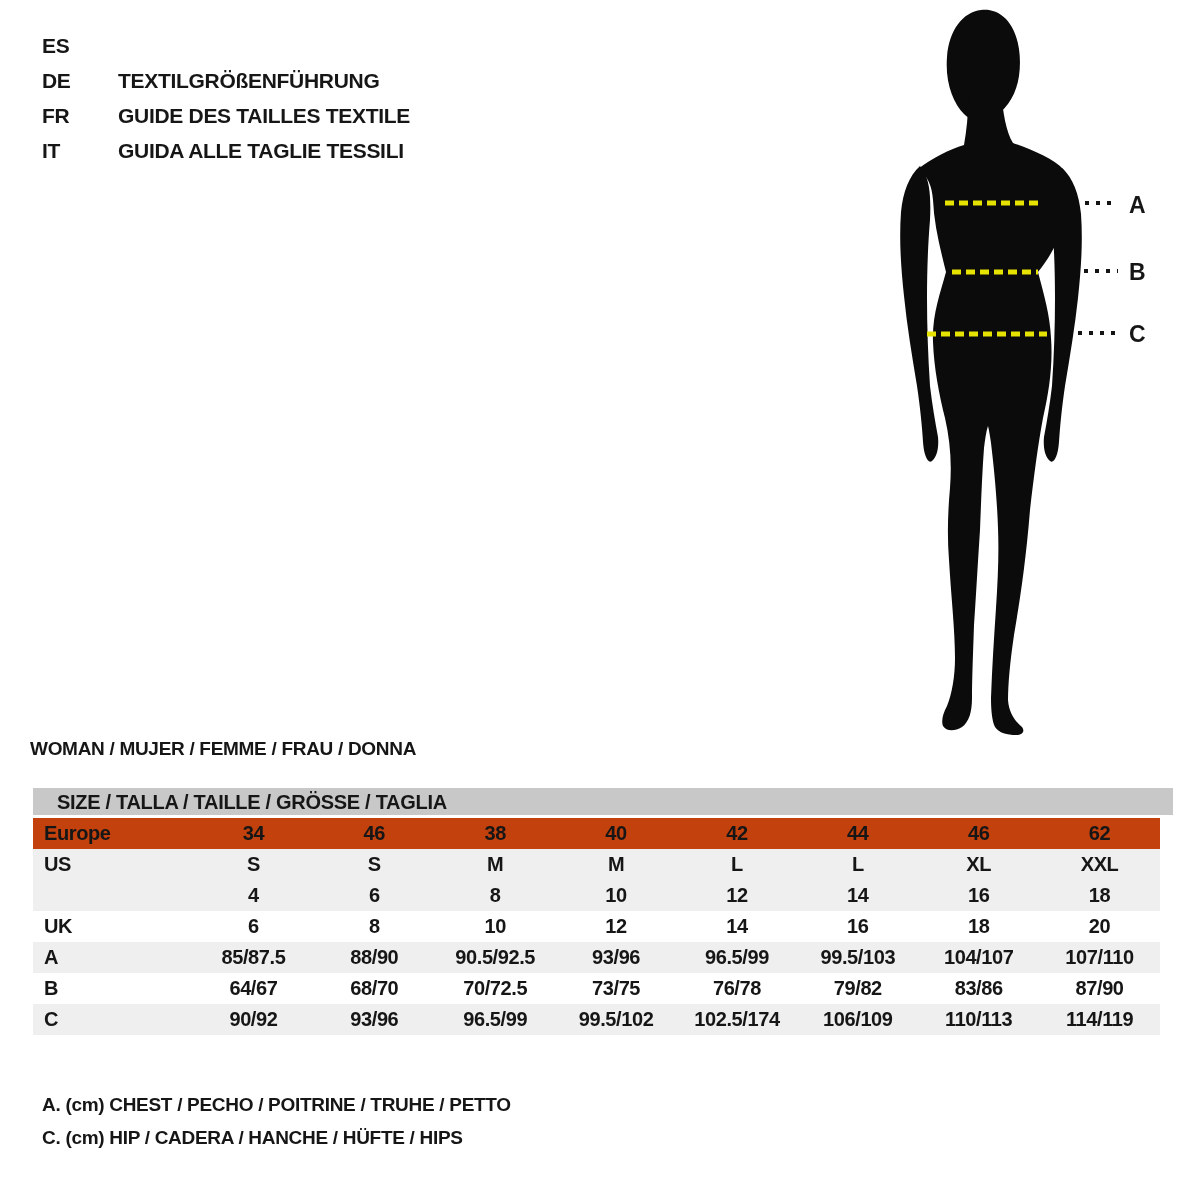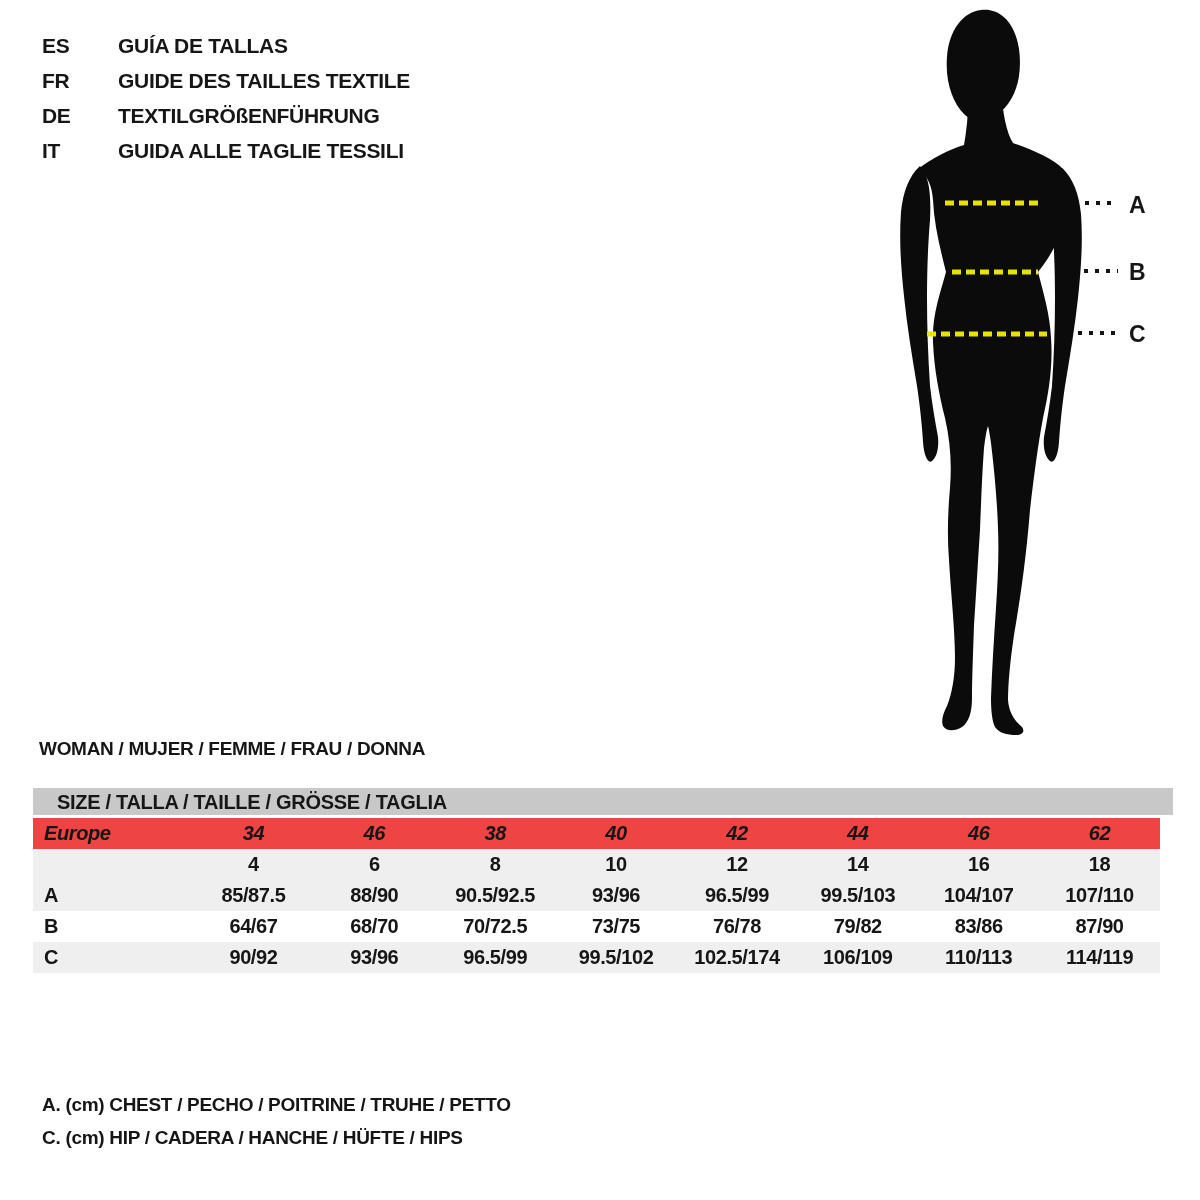--- a/index.html
+++ b/index.html
@@ -29,21 +29,21 @@
   .marker-label{
     position:absolute;font-size:23px;font-weight:bold;letter-spacing:0;
     width:30px;text-align:left;
   }
   .marker-a{left:1129px;top:192px;}
   .marker-b{left:1129px;top:259px;}
   .marker-c{left:1129px;top:321px;}
 
   
   .section-title{
-    position:absolute;left:39px;top:738px;
+    position:absolute;left:30px;top:738px;
     font-size:19px;font-weight:bold;letter-spacing:-0.3px;white-space:nowrap;
   }
 
   
   .table-header{
     position:absolute;left:33px;top:788px;width:1116px;height:27px;
     line-height:28px;padding-left:24px;
     font-size:20px;font-weight:bold;letter-spacing:-0.3px;
   }
   table.size-table{
@@ -64,29 +64,28 @@
   }
 </style>
 </head>
 <body>
 
 <div class="canvas">
 
   <div class="lang-list">
     <div class="lang-row">
       <span class="lang-code">ES</span>
-      <span class="lang-label">GUÍA DE TALLAS</span>
+    </div>
+    <div class="lang-row">
+      <span class="lang-code">DE</span>
+      <span class="lang-label">TEXTILGRÖßENFÜHRUNG</span>
     </div>
     <div class="lang-row">
       <span class="lang-code">FR</span>
       <span class="lang-label">GUIDE DES TAILLES TEXTILE</span>
-    </div>
-    <div class="lang-row">
-      <span class="lang-code">DE</span>
-      <span class="lang-label">TEXTILGRÖßENFÜHRUNG</span>
     </div>
     <div class="lang-row">
       <span class="lang-code">IT</span>
       <span class="lang-label">GUIDA ALLE TAGLIE TESSILI</span>
     </div>
   </div>
 
   <div class="figure-wrap">
     <svg width="340" height="740" viewBox="0 0 340 740">
 
@@ -186,41 +185,63 @@
       <col>
         <col>
         <col>
         <col>
         <col>
         <col>
         <col>
         <col>
     </colgroup>
     <tbody>
-      <tr style="background:#ef4444;font-style:italic;">
+      <tr style="background:#c2410c;">
         <td class="row-label">Europe</td>
         <td>34</td>
         <td>46</td>
         <td>38</td>
         <td>40</td>
         <td>42</td>
         <td>44</td>
         <td>46</td>
         <td>62</td>
       </tr>
       <tr style="background:#efefef;">
+        <td class="row-label">US</td>
+        <td>S</td>
+        <td>S</td>
+        <td>M</td>
+        <td>M</td>
+        <td>L</td>
+        <td>L</td>
+        <td>XL</td>
+        <td>XXL</td>
+      </tr>
+      <tr style="background:#efefef;">
         <td class="row-label"></td>
         <td>4</td>
         <td>6</td>
         <td>8</td>
         <td>10</td>
         <td>12</td>
         <td>14</td>
         <td>16</td>
         <td>18</td>
+      </tr>
+      <tr style="background:#ffffff;">
+        <td class="row-label">UK</td>
+        <td>6</td>
+        <td>8</td>
+        <td>10</td>
+        <td>12</td>
+        <td>14</td>
+        <td>16</td>
+        <td>18</td>
+        <td>20</td>
       </tr>
       <tr style="background:#efefef;">
         <td class="row-label">A</td>
         <td>85/87.5</td>
         <td>88/90</td>
         <td>90.5/92.5</td>
         <td>93/96</td>
         <td>96.5/99</td>
         <td>99.5/103</td>
         <td>104/107</td>

